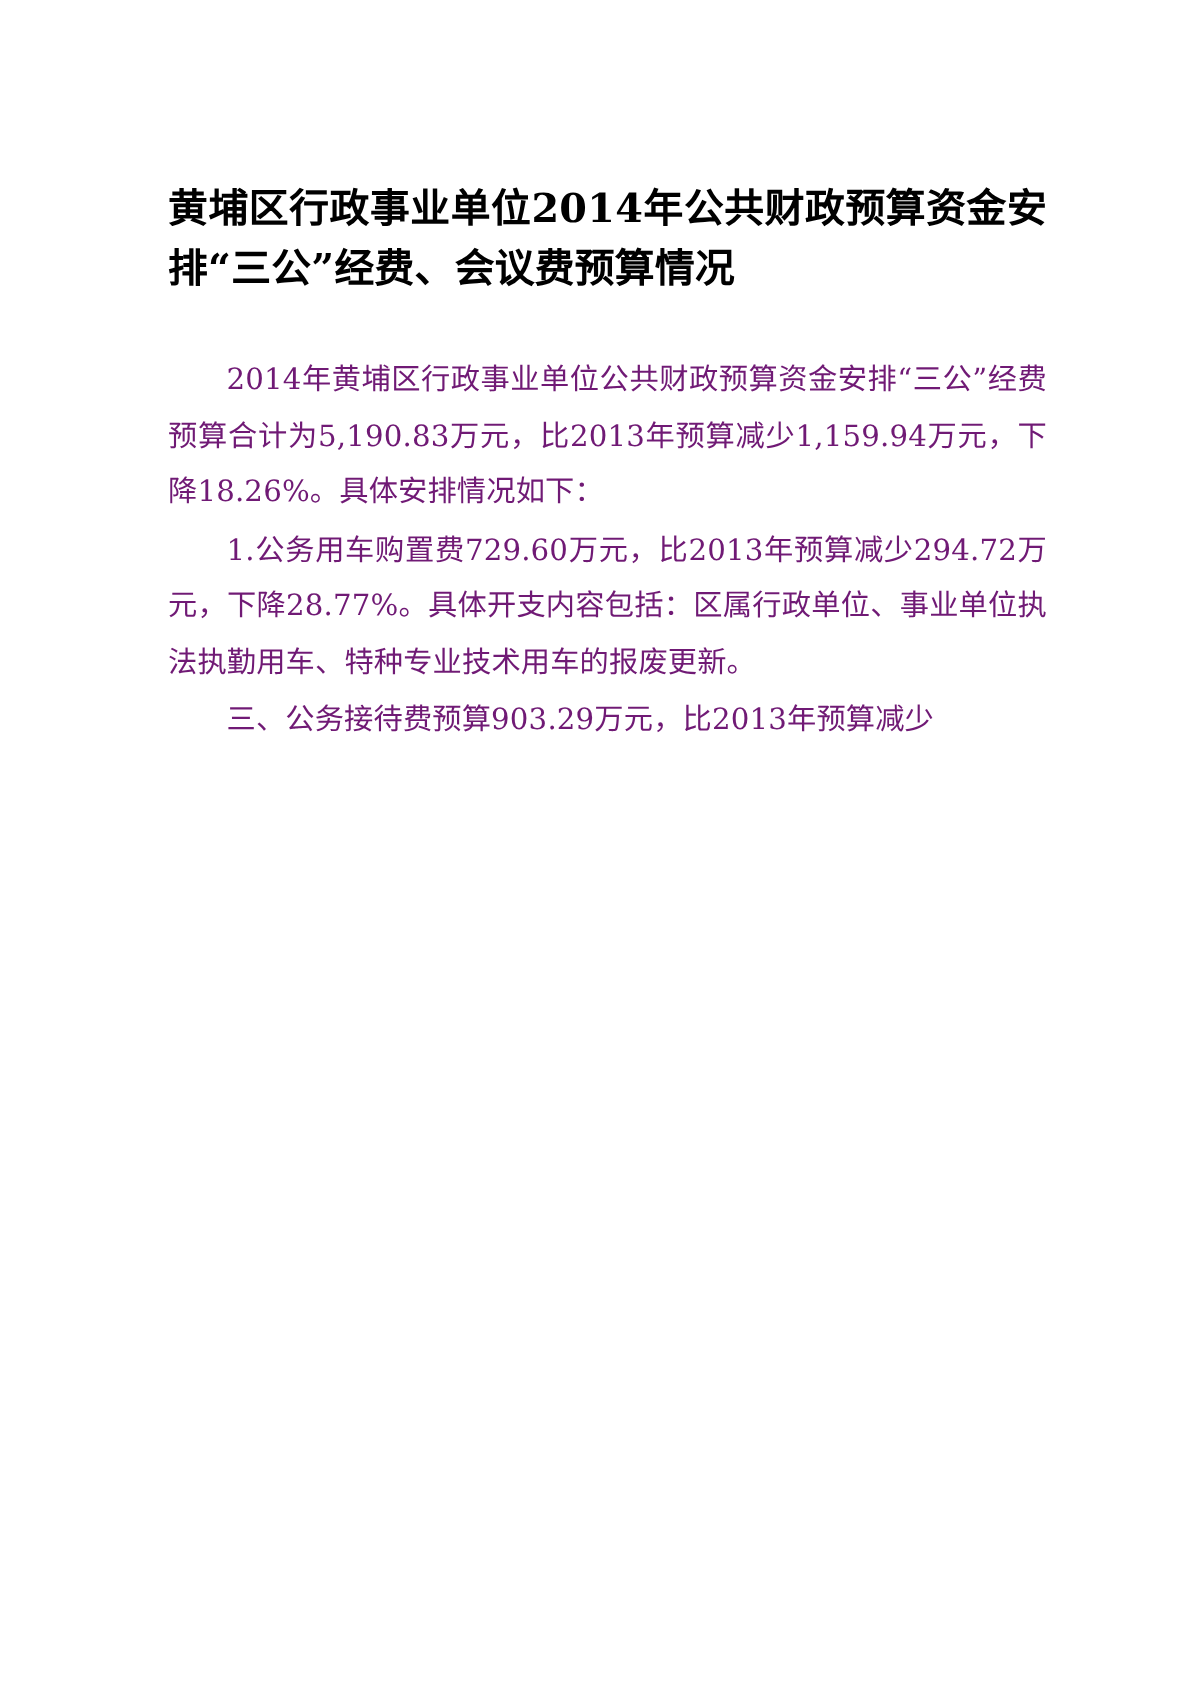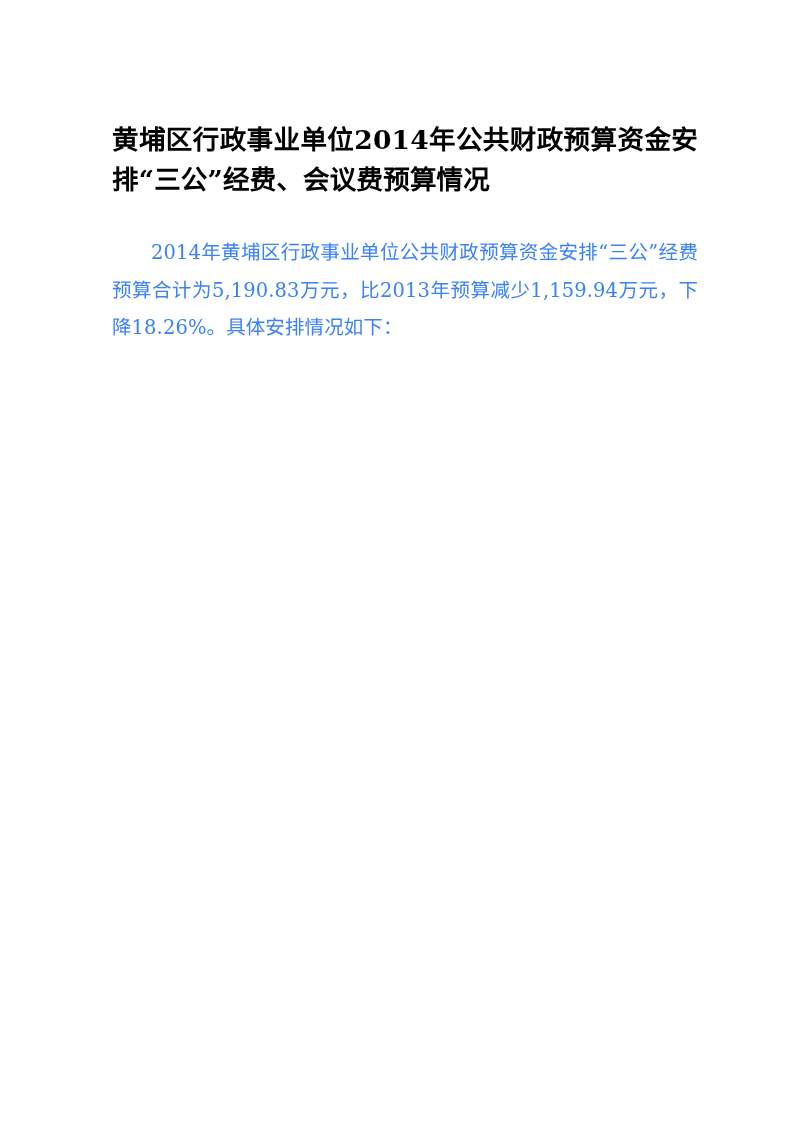--- a/index.html
+++ b/index.html
@@ -35,28 +35,30 @@
     color: #000000;
   }
   .body-text p {
     margin: 0 0 1px 0;
     font-size: 19.5px;
     line-height: 37.5px;
     text-align: justify;
     text-align-last: left;
     letter-spacing: 0.1px;
     text-indent: 2em;
-    color: #3b82f6;
+    color: #701a75;
     font-family: "DejaVu Serif", "Liberation Serif", serif;
   }
 </style>
 </head>
 <body>
 
 <div class="page">
 
   <h1 class="doc-title">黄埔区行政事业单位2014年公共财政预算资金安排“三公”经费、会议费预算情况</h1>
 
   <div class="body-text">
     <p>2014年黄埔区行政事业单位公共财政预算资金安排“三公”经费预算合计为5,190.83万元，比2013年预算减少1,159.94万元，下降18.26%。具体安排情况如下：</p>
+    <p>1.公务用车购置费729.60万元，比2013年预算减少294.72万元，下降28.77%。具体开支内容包括：区属行政单位、事业单位执法执勤用车、特种专业技术用车的报废更新。</p>
+    <p>三、公务接待费预算903.29万元，比2013年预算减少</p>
   </div>
 
 </div>
 
 </body></html>

